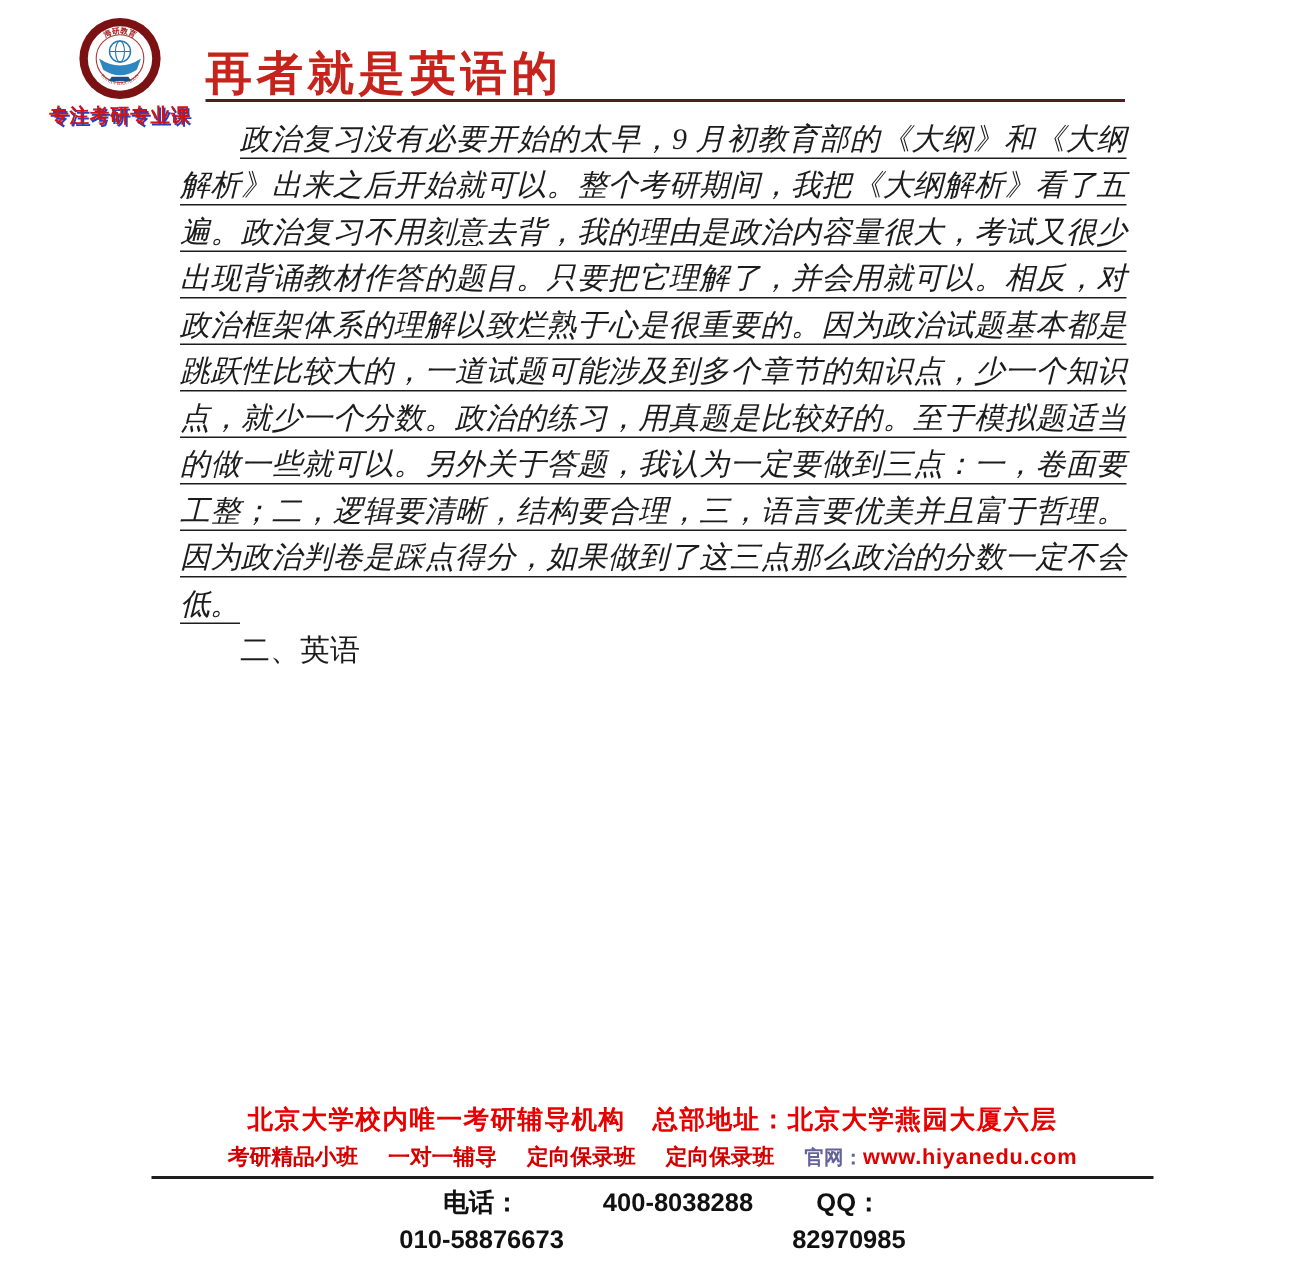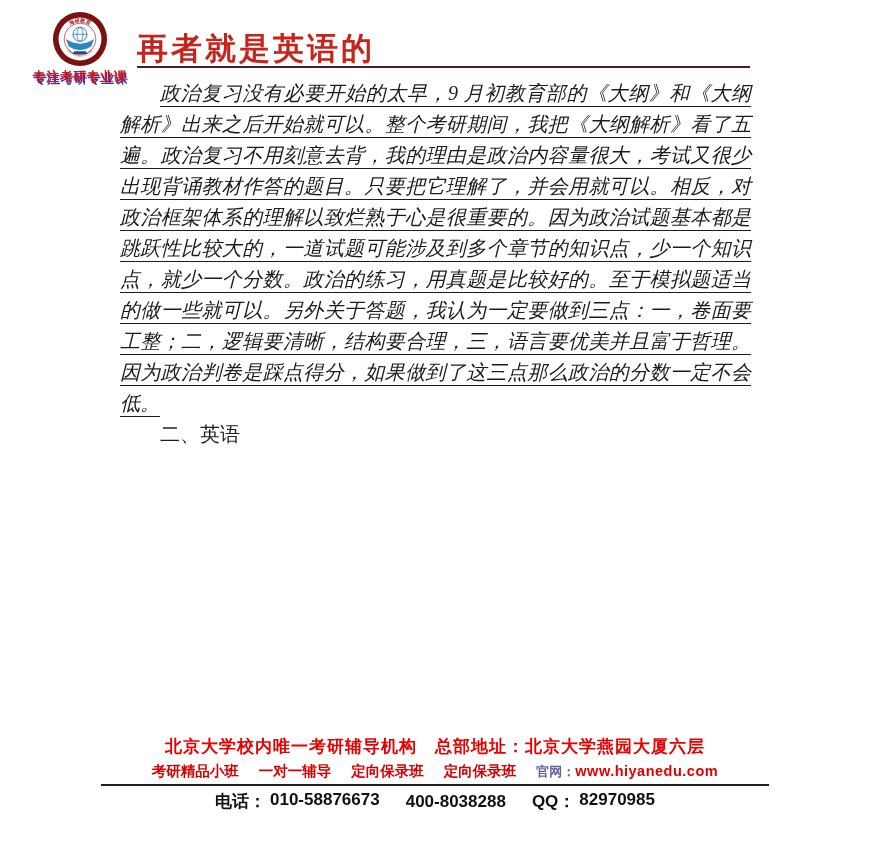--- a/index.html
+++ b/index.html
@@ -50,21 +50,21 @@
     margin-top:4px;display:flex;justify-content:center;align-items:center;gap:20px;
     font-size:14.5px;font-weight:bold;color:#d40000;white-space:nowrap;
   }
   .site-label{font-size:13px;font-weight:bold;color:#63639a;}
   .site-url{font-size:14.5px;font-weight:bold;color:#e00000;letter-spacing:.5px;}
   .f-rule{margin:3px auto 0;width:668px;height:2px;background:#1e1e1e;}
   .f-contact{
     margin-top:4px;display:flex;justify-content:center;align-items:baseline;gap:26px;
     font-size:17px;font-weight:bold;color:#111111;white-space:nowrap;
   }
-  .f-contact .pair{display:inline-flex;gap:4px;}
+  .f-contact .pair{display:inline-flex;gap:4px;flex-direction:column;}
 </style>
 </head>
 <body>
 
 <div class="page">
 
   <div>
     <div class="logo-block">
       <svg class="logo-svg" viewBox="0 0 60 60">
         <circle cx="30" cy="30" r="29" fill="#7c1113"></circle>

